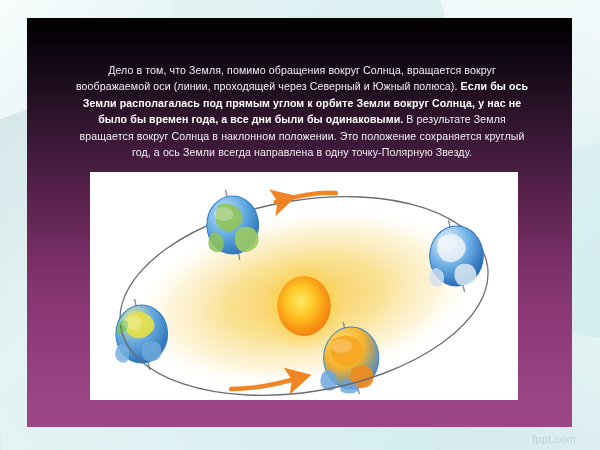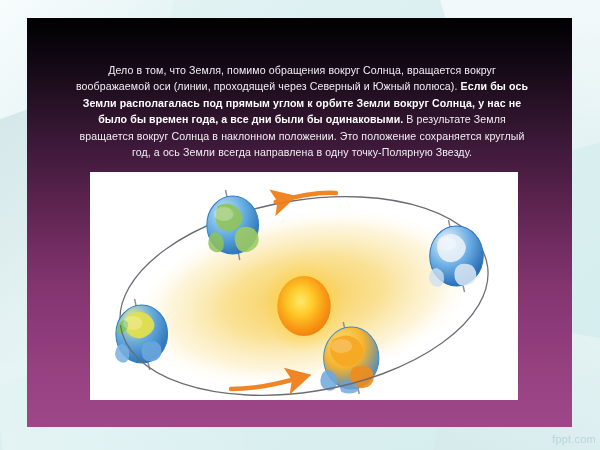--- a/index.html
+++ b/index.html
@@ -132,21 +132,21 @@
     top: 154px;
     width: 428px;
     height: 228px;
     background: #ffffff;
   }
   #figure svg { display: block; }
 
   
   #watermark {
     position: absolute;
-    right: 4px;
+    right: 24px;
     bottom: 5px;
     font-size: 11px;
     color: #b9d6da;
     font-family: "Liberation Sans", sans-serif;
     letter-spacing: .2px;
   }
 </style>
 </head>
 <body>
 

